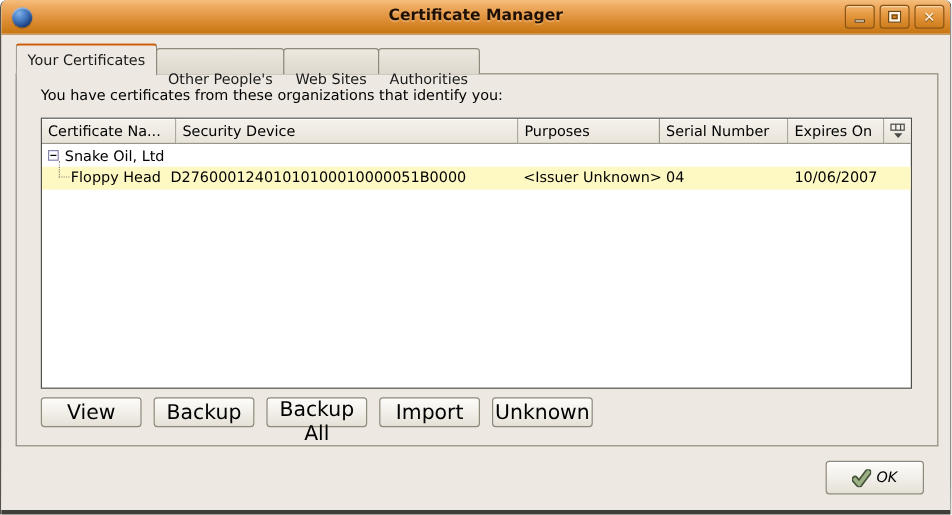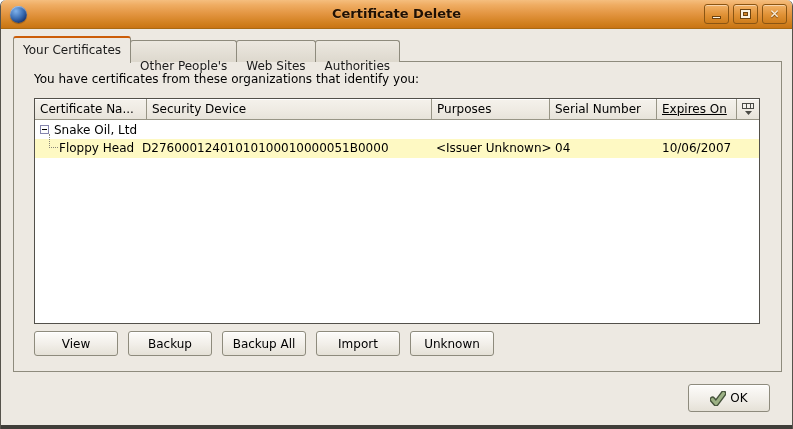--- a/index.html
+++ b/index.html
@@ -70,21 +70,21 @@
     border: 1px solid #52504A; background: #fff; overflow: hidden;
   }
   .thead { display: flex; height: 21px; }
   .th {
     background: linear-gradient(180deg, #F5F2EC 0%, #EEEAE2 60%, #E7E3DA 100%);
     border-right: 1px solid #989586; border-bottom: 1px solid #989586;
     box-shadow: inset 0 1px 0 #FFFFFF;
     padding: 3px 0 0 5px; white-space: nowrap; overflow: hidden; cursor: default;
   }
   .th.c0 { width: 112px; } .th.c1 { width: 285px; } .th.c2 { width: 118px; }
-  .th.c3 { width: 107px; } .th.c4 { width: 80px; text-decoration: underline; }
+  .th.c3 { width: 107px; } .th.c4 { width: 80px; }
   .th.cp { flex: 1; padding: 0; display: flex; align-items: center; justify-content: center; border-right: none; }
 
   .row { position: relative; height: 19px; line-height: 19px; white-space: nowrap; cursor: default; }
   .row.selected { background: #fef9c3; }
   .expander {
     position: absolute; left: 5px; top: 5px; width: 9px; height: 9px;
     border: 1px solid #8585AD; background: #FDFDFD; cursor: default;
   }
   .expander .minus { position: absolute; left: 1px; top: 3px; width: 5px; height: 1px; background: #000; }
   .gname { position: absolute; left: 19px; top: 1px; }
@@ -98,41 +98,41 @@
   .c-purp   { left: 401px; }
   .c-serial { left: 520px; }
   .c-exp    { left: 627px; }
 
   
   .btnrow { position: absolute; left: 20px; top: 269px; display: flex; gap: 10px; }
   .gbtn {
     width: 84px; height: 25px; border: 1px solid #8E8B7D; border-radius: 3px;
     background: linear-gradient(180deg, #FDFCFA 0%, #F1EEE8 55%, #E5E1D7 100%);
     box-shadow: inset 0 1px 0 #fff;
-    font-family: inherit; font-size: 12px; color: #000; text-align: center; cursor: default;
+    font-family: inherit; font-size: 17px; color: #000; text-align: center; cursor: default;
   }
 
   
   .okbtn {
     position: absolute; left: 687px; top: 384px; width: 82px; height: 28px;
     border: 1px solid #8E8B7D; border-radius: 3px;
     background: linear-gradient(180deg, #FDFCFA 0%, #F1EEE8 55%, #E5E1D7 100%);
     box-shadow: inset 0 1px 0 #fff;
     font-family: inherit; font-size: 12px; color: #000; cursor: default;
-    display: flex; align-items: center; justify-content: center; gap: 4px;
+    display: flex; align-items: center; justify-content: center; gap: 4px; font-style: italic;
   }
 </style>
 </head>
 <body>
 
 <div class="window">
 
   <div class="titlebar">
     <div class="globe"></div>
-    <div class="title">Certificate Delete</div>
+    <div class="title">Certificate Manager</div>
     <div class="winbtns">
       <div class="wbtn">
         <span class="glyph-min"></span>
       </div>
       <div class="wbtn">
         <span class="glyph-max"></span>
       </div>
       <div class="wbtn">
         <span class="glyph-close">✕</span>
       </div>

